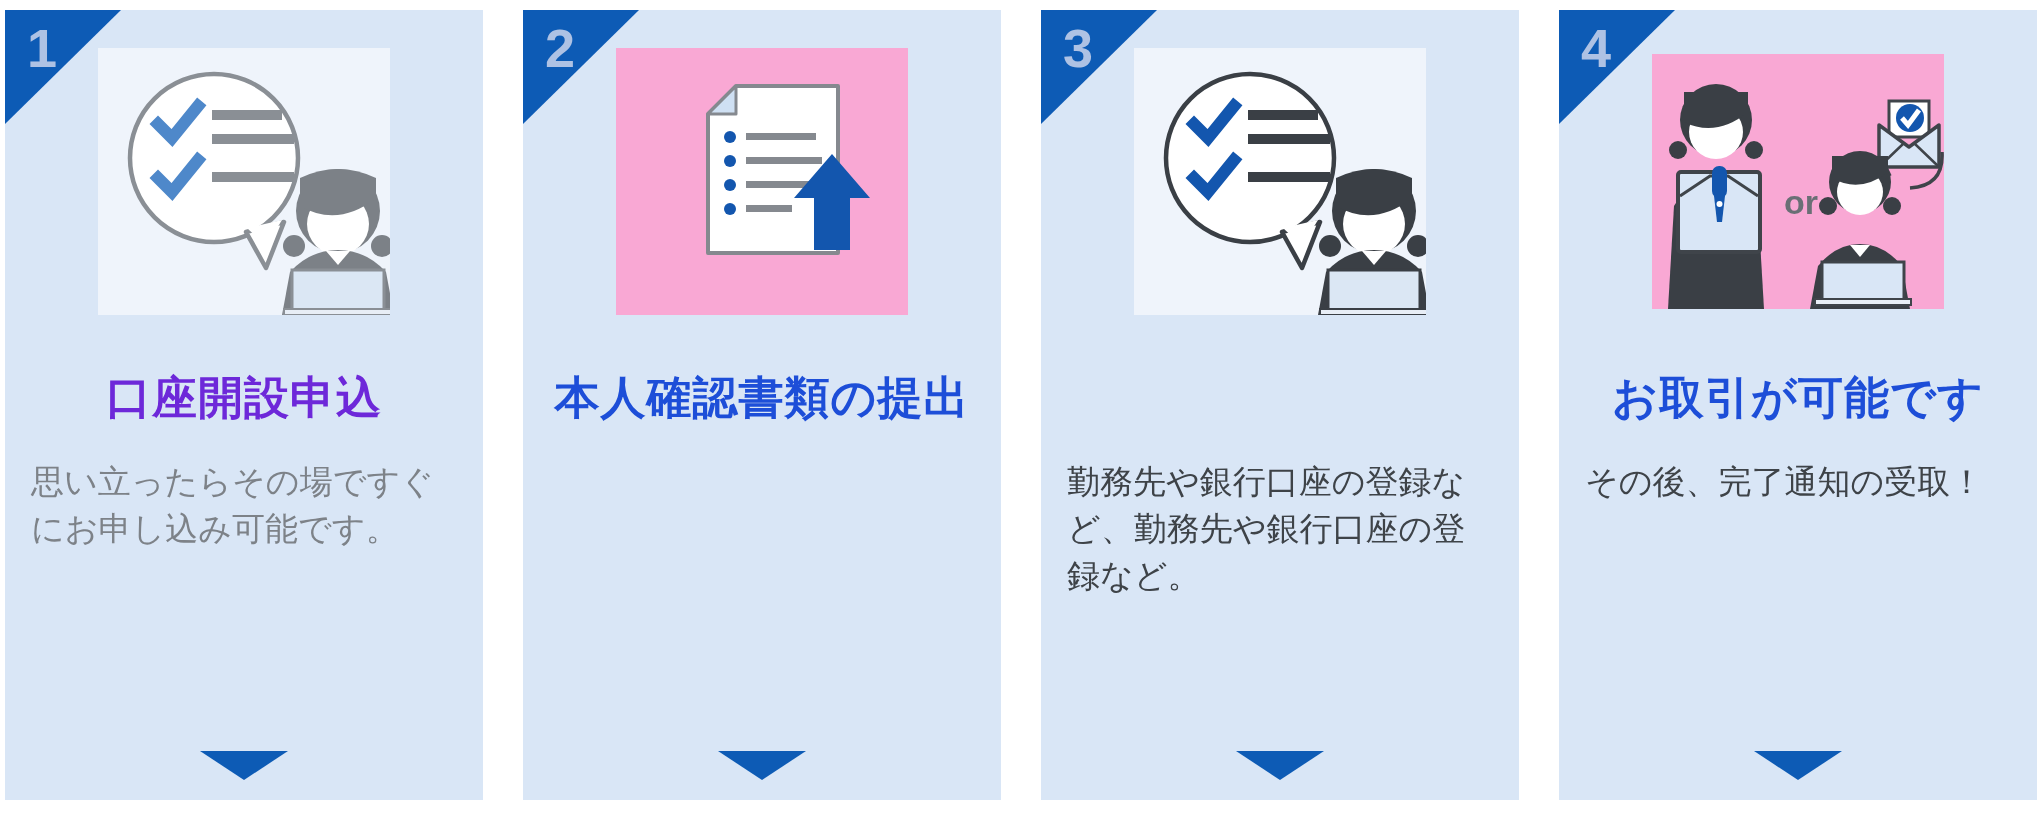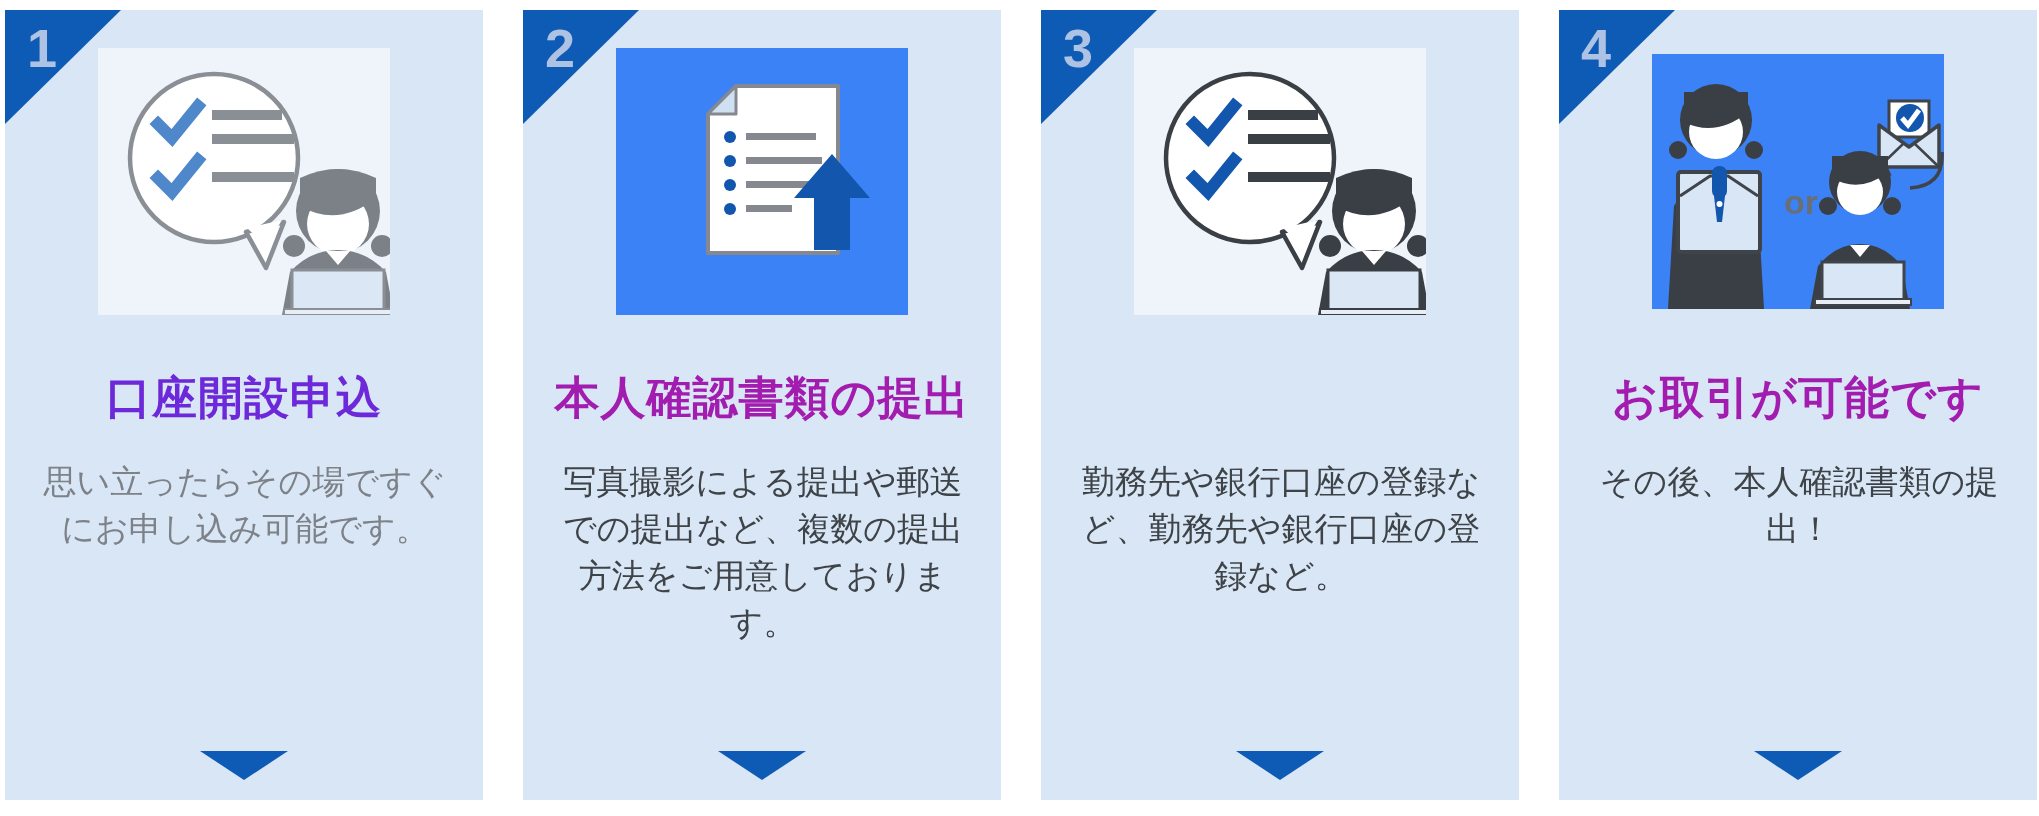--- a/index.html
+++ b/index.html
@@ -22,36 +22,36 @@
     position:absolute;top:0;left:0;width:116px;height:114px;
     background:#0d5bb5;
     clip-path:polygon(0 0,100% 0,0 100%);
   }
   .badge-num{
     position:absolute;top:6px;left:22px;z-index:2;
     font-size:54px;font-weight:bold;color:#aec2e4;line-height:1.2;
   }
   .icon-box{
     position:absolute;top:38px;left:50%;transform:translateX(-50%);
-    width:292px;height:267px;background:#3b82f6;
+    width:292px;height:267px;background:#f9a8d4;
     display:flex;align-items:center;justify-content:center;
   }
   .icon-box.tinted{background:#eff4fb;}
   .step-card:nth-child(4) .icon-box{top:44px;height:255px;}
   .icon-box svg{width:100%;height:100%;display:block;}
   .step-title{
     position:absolute;top:358px;left:0;right:0;margin:0;
     text-align:center;
-    font-size:45px;font-weight:bold;color:#a21caf;letter-spacing:1px;
+    font-size:45px;font-weight:bold;color:#1d4ed8;letter-spacing:1px;
   }
   .step-title.light{color:#6d28d9;}
   .step-body{
     position:absolute;top:448px;left:26px;right:24px;
     font-size:33px;line-height:47px;color:#3e4348;
-    margin:0;text-align:center;
+    margin:0;text-align:left;
   }
   .step-body p{margin:0;}
   .step-body.gray{color:#7d8288;}
   .down-arrow{
     position:absolute;bottom:20px;left:50%;transform:translateX(-50%);
     width:88px;height:29px;background:#0d5bb5;
     clip-path:polygon(0 0,100% 0,50% 100%);
   }
 </style>
 </head>
@@ -102,23 +102,20 @@
         <circle cx="114" cy="137" r="6" fill="#1356ae"></circle>
         <circle cx="114" cy="161" r="6" fill="#1356ae"></circle>
         <rect x="130" y="85" width="70" height="7" fill="#85898f"></rect>
         <rect x="130" y="109" width="76" height="7" fill="#85898f"></rect>
         <rect x="130" y="133" width="76" height="7" fill="#85898f"></rect>
         <rect x="130" y="157" width="46" height="7" fill="#85898f"></rect>
         <polygon points="216,106 254,150 234,150 234,202 198,202 198,150 178,150" fill="#1356ae"></polygon>
       </svg>
     </div>
     <h3 class="step-title">本人確認書類の提出</h3>
-    <div class="step-body">
-      <p>写真撮影による提出や郵送での提出など、複数の提出方法をご用意しております。</p>
-    </div>
     <div class="down-arrow"></div>
   </section>
 
   <section class="step-card dark-icons">
     <div class="badge"></div>
     <span class="badge-num">3</span>
     <div class="icon-box tinted">
       <svg viewBox="0 0 292 267">
         <circle cx="116" cy="110" r="84" fill="#ffffff" stroke="var(--ink)" stroke-width="4.5"></circle>
         <path d="M 148 184 L 168 220 L 186 174 Z" fill="#ffffff" stroke="var(--ink)" stroke-width="4.5" stroke-linejoin="round"></path>
@@ -180,18 +177,18 @@
         <circle cx="208" cy="138" r="23" fill="#ffffff"></circle>
         <path d="M 180 124 Q 208 140 236 118 L 236 102 L 180 102 Z" fill="#3a3f45"></path>
         <path d="M 158 255 L 166 212 Q 184 190 208 190 Q 232 190 250 212 L 258 255 Z" fill="#3a3f45"></path>
         <path d="M 198 191 L 208 203 L 218 191 Z" fill="#ffffff"></path>
         <rect x="170" y="208" width="82" height="40" fill="#d9e6f6" stroke="#3f444a" stroke-width="3"></rect>
         <rect x="163" y="245" width="96" height="6" fill="#e8eef6" stroke="#3f444a" stroke-width="2"></rect>
       </svg>
     </div>
     <h3 class="step-title">お取引が可能です</h3>
     <div class="step-body">
-      <p>その後、本人確認書類の提出！</p>
+      <p>その後、完了通知の受取！</p>
     </div>
     <div class="down-arrow"></div>
   </section>
 
 </div>
 
 </body></html>

